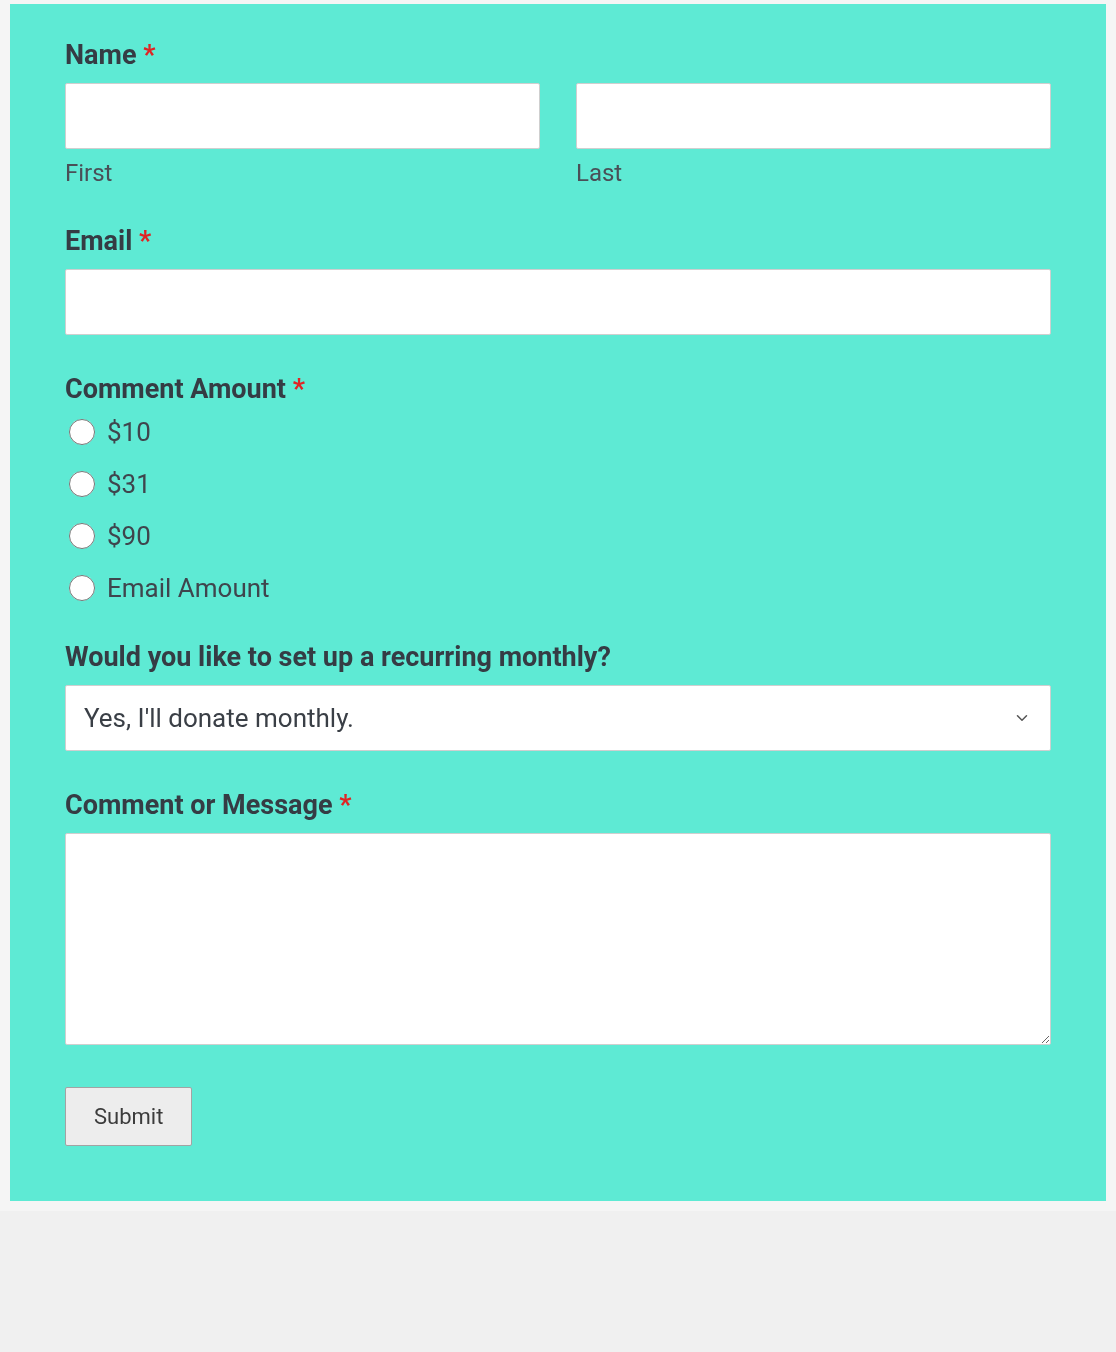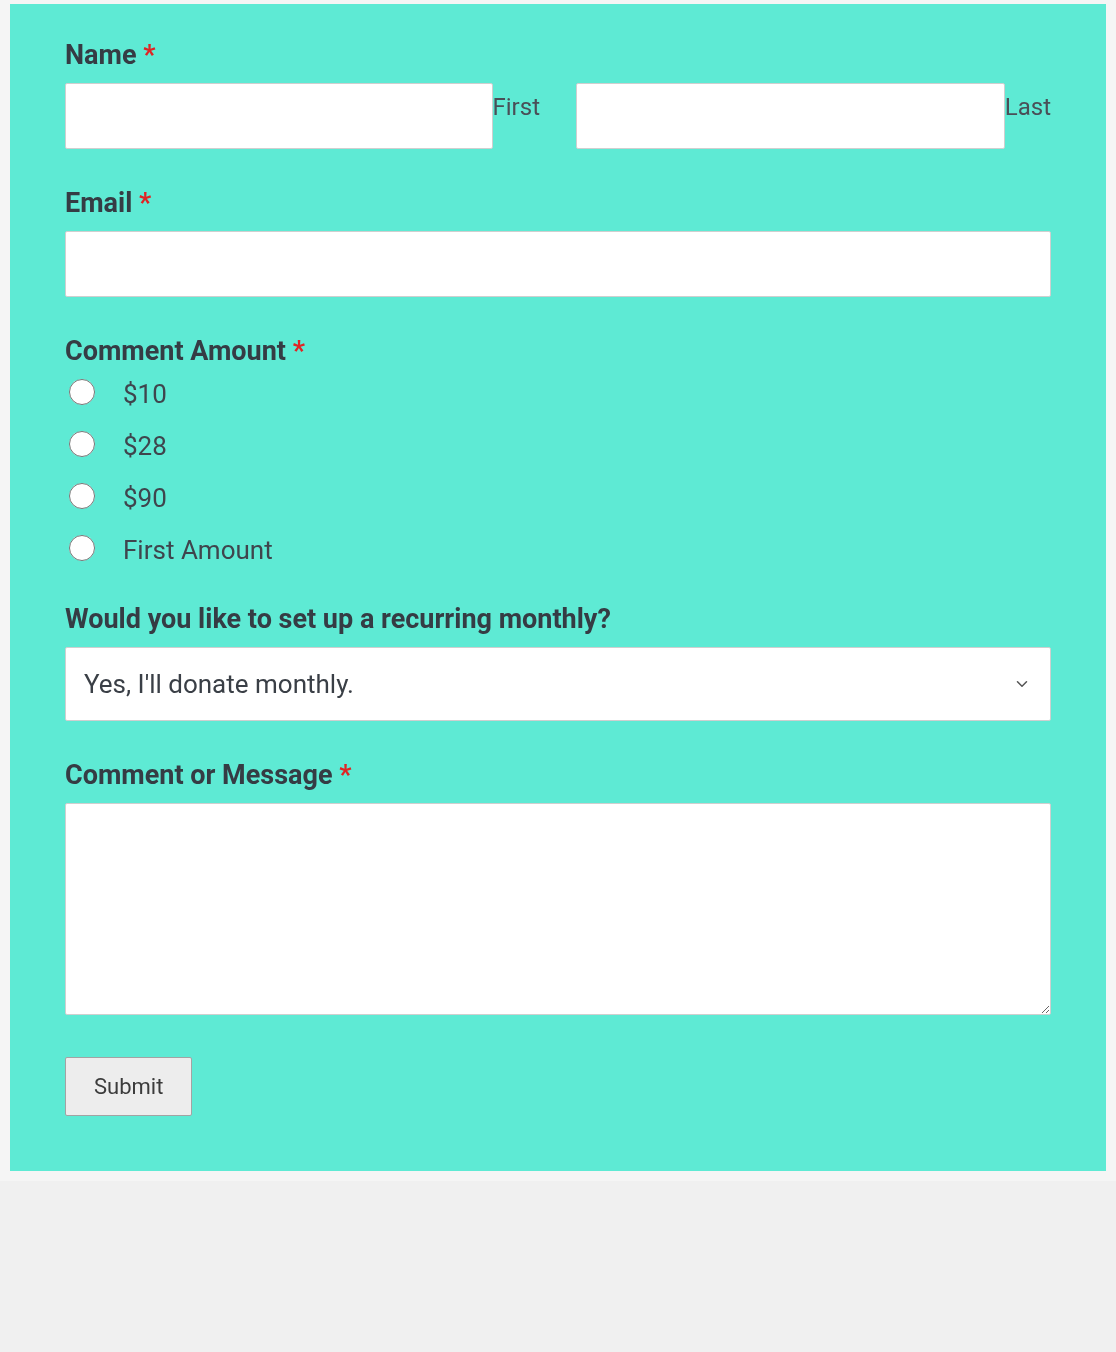--- a/index.html
+++ b/index.html
@@ -35,21 +35,21 @@
     color: #e02424;
     font-weight: 700;
   }
   .name-row {
     display: flex;
     gap: 36px;
   }
   .name-col {
     flex: 1;
     display: flex;
-    flex-direction: row;
+    flex-direction: column;
   }
   .sub-label {
     font-size: 24px;
     color: #4a4f57;
     margin-top: 10px;
   }
   input[type="text"],
   input[type="email"],
   textarea {
     width: 100%;
@@ -67,43 +67,43 @@
   }
   textarea {
     height: 212px;
     resize: both;
   }
   .radio-list {
     margin-top: 6px;
   }
   .radio-item {
     display: flex;
-    align-items: flex-start;
+    align-items: center;
     margin-bottom: 22px;
-    gap: 28px;
+    gap: 12px;
   }
   .radio-item input[type="radio"] {
     width: 26px;
     height: 26px;
     margin-left: 4px;
     accent-color: #666;
     cursor: pointer;
   }
   .radio-item label {
     font-size: 26px;
     color: #3f454d;
     cursor: pointer;
   }
   .select-wrap {
     position: relative;
     width: 100%;
   }
   select {
     width: 100%;
-    height: 74px;
+    height: 66px;
     border: 1px solid #cfcfcf;
     background: #fff;
     font-size: 26px;
     padding: 14px 48px 14px 18px;
     font-family: inherit;
     color: #3a3f46;
     border-radius: 2px;
     appearance: none;
     -webkit-appearance: none;
     -moz-appearance: none;
@@ -170,29 +170,29 @@
         <span>Comment Amount</span>
         <span class="required-mark">*</span>
       </label>
       <div class="radio-list">
         <div class="radio-item">
           <input type="radio" name="donation" id="d0" style="">
           <label for="d0">$10</label>
         </div>
         <div class="radio-item">
           <input type="radio" name="donation" id="d1" style="">
-          <label for="d1">$28</label>
+          <label for="d1">$31</label>
         </div>
         <div class="radio-item">
           <input type="radio" name="donation" id="d2" style="">
           <label for="d2">$90</label>
         </div>
         <div class="radio-item">
           <input type="radio" name="donation" id="d3" style="">
-          <label for="d3">First Amount</label>
+          <label for="d3">Email Amount</label>
         </div>
       </div>
     </div>
 
     
     <div class="form-group">
       <label class="field-label">Would you like to set up a recurring monthly?</label>
       <div class="select-wrap">
         <select>
           <option>Yes, I'll donate monthly.</option>

